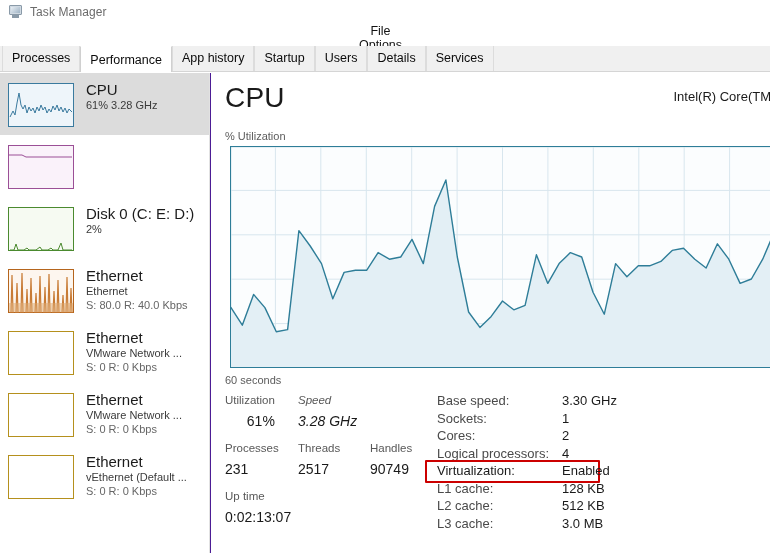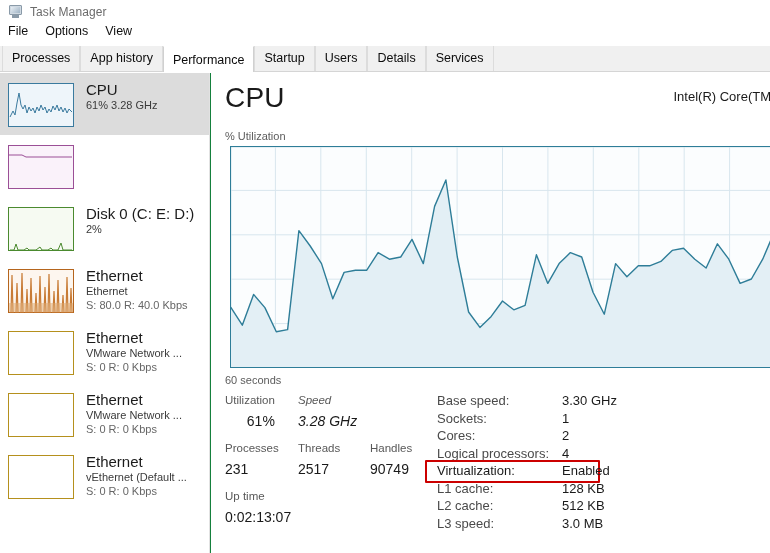--- a/index.html
+++ b/index.html
@@ -32,25 +32,26 @@
   }
   #tm-icon .stand {
     position:absolute; left:4px; top:10px; width:7px; height:3px; background:#8a9aa8;
   }
   #title-text { font-size:12px; color:#6b6b6b; letter-spacing:.1px; }
 
   
   #menubar {
     height:22px;
     display:flex;
-    align-items:flex-start;
+    align-items:center;
     padding-left:8px;
     background:#ffffff;
     font-size:12.5px;
     color:#111;
+    flex-direction:column;
   }
   #menubar .menu-item { padding:0 9px 0 0; margin-right:8px; cursor:default; }
 
   
   #tabstrip {
     position:relative;
     height:26px;
     background:#f0f0f0;
     border-bottom:1px solid #d5d5d5;
     display:flex;
@@ -78,21 +79,21 @@
     border-top:1px solid #ffffff;
     position:relative;
     z-index:2;
     margin-bottom:-1px;
   }
 
   
   #body-area {
     position:absolute;
     top:73px; left:0; right:0; bottom:0;
-    background:#15803d;
+    background:#4c1d95;
   }
 
   
   #sidebar {
     position:absolute;
     left:0; top:0; bottom:0; width:210px;
     background:#ffffff;
     border-right:1px solid #e2e2e2;
     overflow:hidden;
   }
@@ -227,22 +228,22 @@
 </div>
 
 <div id="menubar">
   <div class="menu-item">File</div>
   <div class="menu-item">Options</div>
   <div class="menu-item">View</div>
 </div>
 
 <div id="tabstrip">
   <div class="tab">Processes</div>
+  <div class="tab selected">Performance</div>
   <div class="tab">App history</div>
-  <div class="tab selected">Performance</div>
   <div class="tab">Startup</div>
   <div class="tab">Users</div>
   <div class="tab">Details</div>
   <div class="tab">Services</div>
 </div>
 
 <div id="body-area">
 
   <div id="sidebar">
 
@@ -449,20 +450,20 @@
         </div>
         <div class="trow">
           <span class="tk">L1 cache:</span>
           <span class="tv">128 KB</span>
         </div>
         <div class="trow">
           <span class="tk">L2 cache:</span>
           <span class="tv">512 KB</span>
         </div>
         <div class="trow">
-          <span class="tk">L3 speed:</span>
+          <span class="tk">L3 cache:</span>
           <span class="tv">3.0 MB</span>
         </div>
       </div>
 
     </div>
   </div>
 </div>
 
 </body></html>

